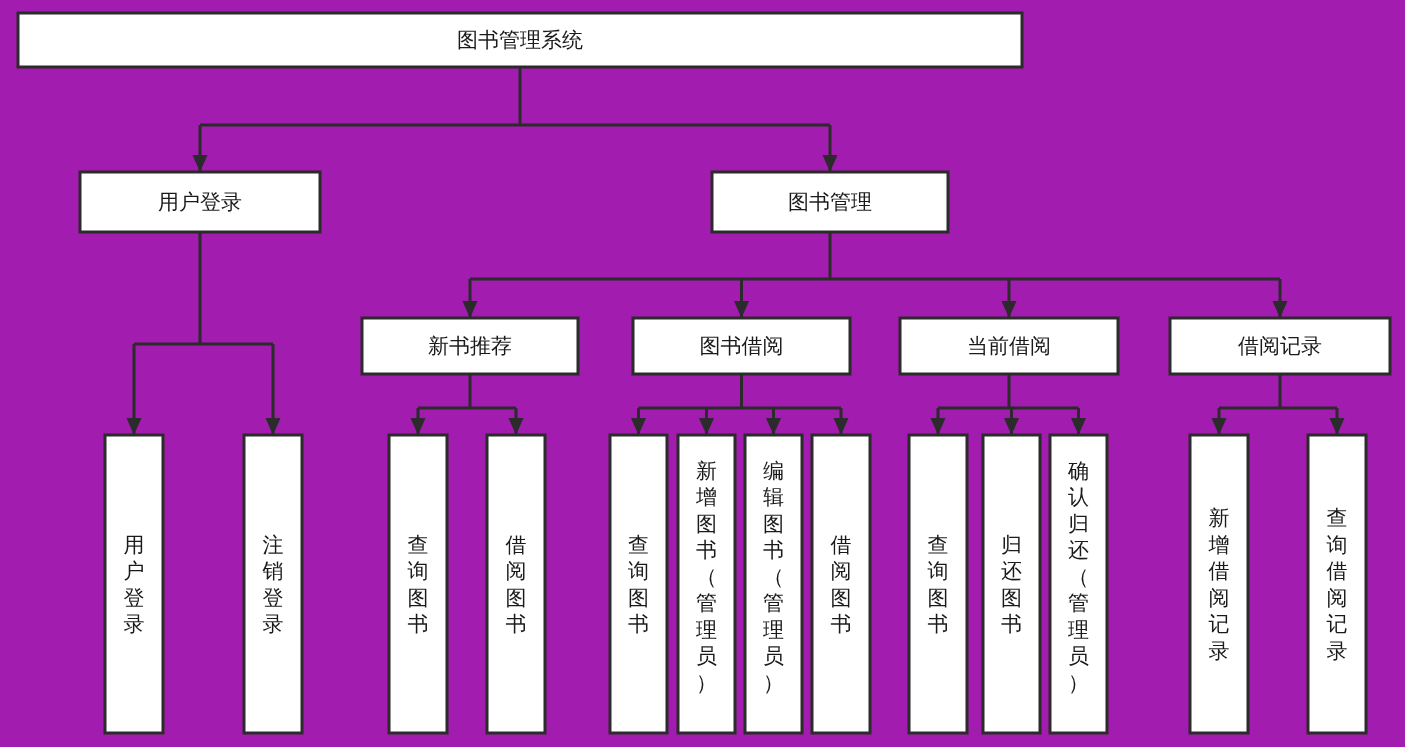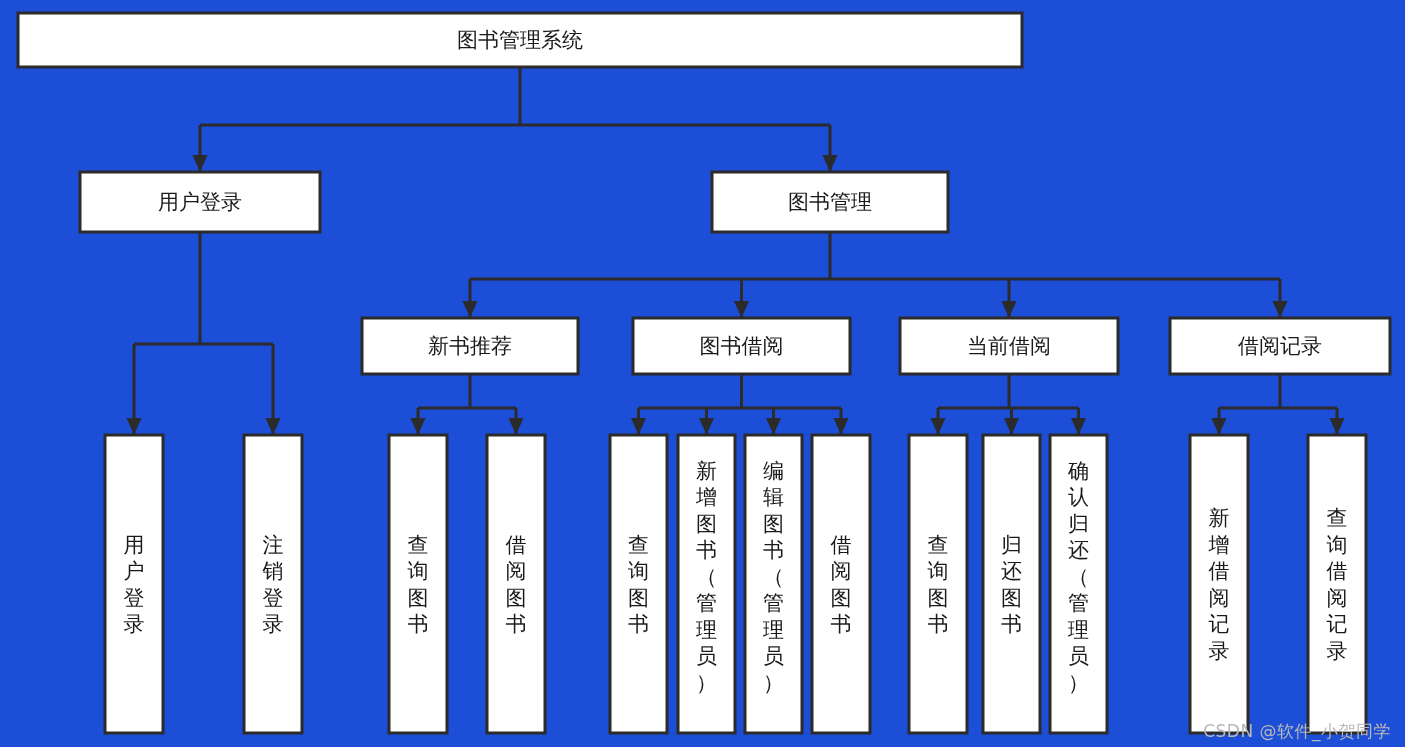--- a/index.html
+++ b/index.html
@@ -8,21 +8,21 @@
     padding: 0;
     background: #ffffff;
   }
   body {
     font-family: "DejaVu Sans", "Liberation Sans", sans-serif;
   }
   #diagram-root {
     position: relative;
     width: 1405px;
     height: 747px;
-    background: #1d4ed8;
+    background: #a21caf;
     overflow: hidden;
   }
   svg#tree-svg {
     position: absolute;
     left: 0;
     top: 0;
     width: 1405px;
     height: 747px;
     display: block;
   }
@@ -201,14 +201,13 @@
         <g>
           <rect x="1190" y="435" width="58" height="298" class="node-rect"></rect>
           <text x="1219" y="525.17" class="node-label-vertical" font-size="21"><tspan x="1219" dy="0">新</tspan><tspan x="1219" dy="26.5">增</tspan><tspan x="1219" dy="26.5">借</tspan><tspan x="1219" dy="26.5">阅</tspan><tspan x="1219" dy="26.5">记</tspan><tspan x="1219" dy="26.5">录</tspan></text>
         </g>
         <g>
           <rect x="1308" y="435" width="58" height="298" class="node-rect"></rect>
           <text x="1337" y="525.17" class="node-label-vertical" font-size="21"><tspan x="1337" dy="0">查</tspan><tspan x="1337" dy="26.5">询</tspan><tspan x="1337" dy="26.5">借</tspan><tspan x="1337" dy="26.5">阅</tspan><tspan x="1337" dy="26.5">记</tspan><tspan x="1337" dy="26.5">录</tspan></text>
         </g>
       </g>
   </svg>
-  <div class="watermark-text">CSDN @软件_小贺同学</div>
 </div>
 
 </body></html>

